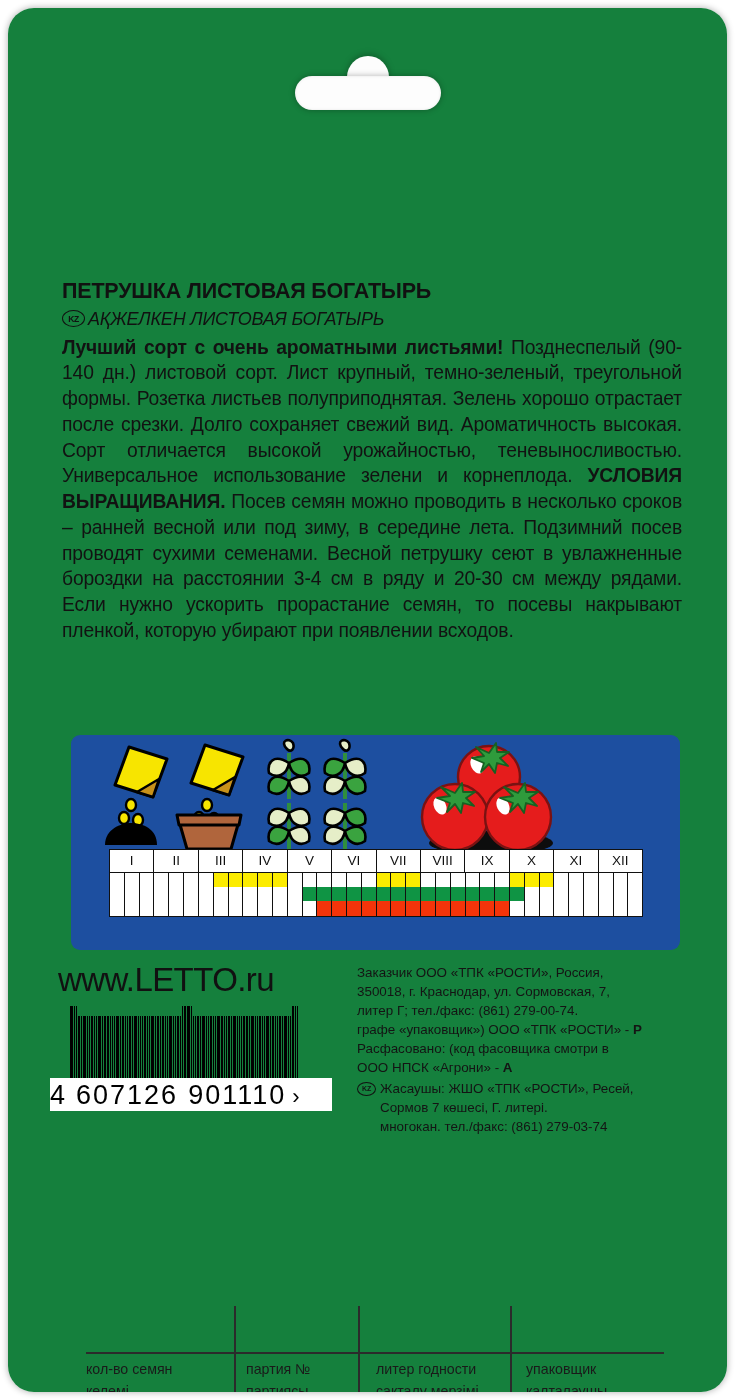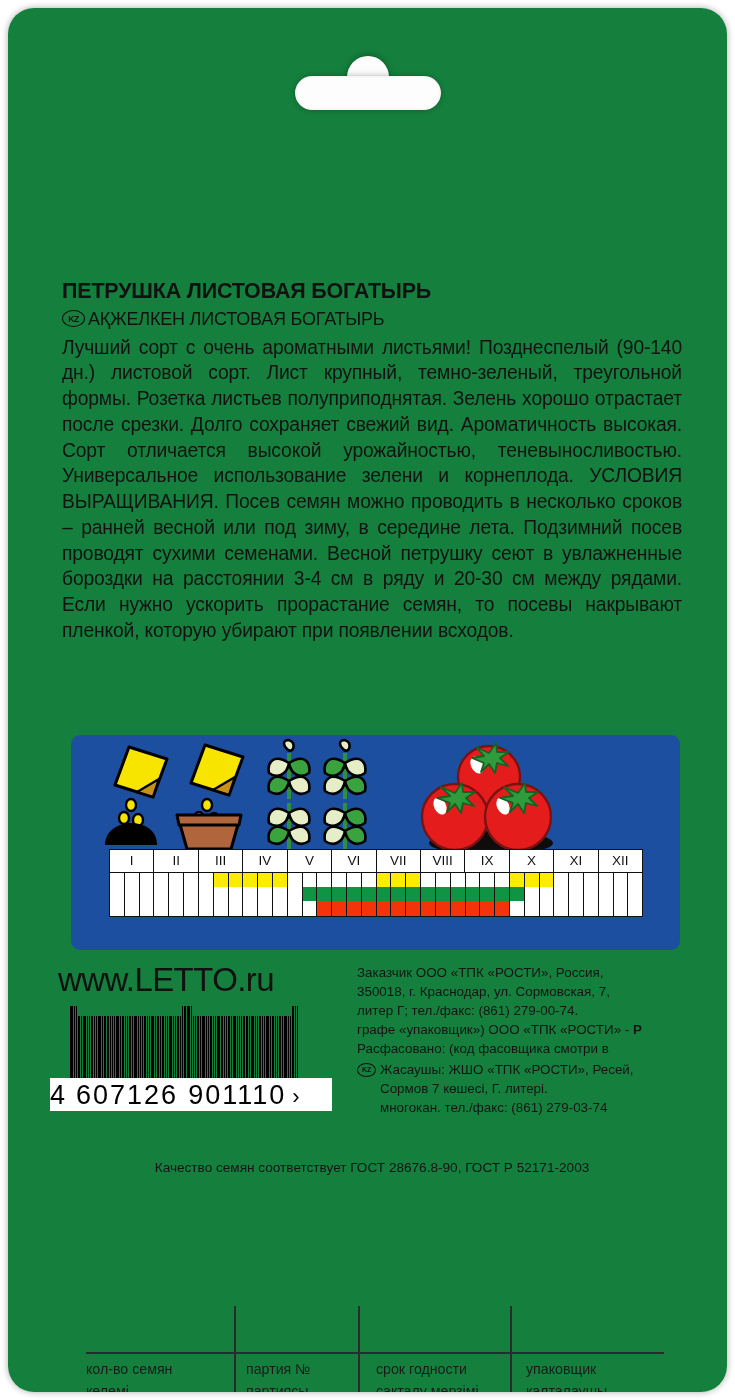--- a/index.html
+++ b/index.html
@@ -89,32 +89,33 @@
     font-weight: bold;
     color: #111;
     flex: none;
     letter-spacing: -0.3px;
   }
   .title-kz {
     font-size: 18px;
     color: #111;
     letter-spacing: -0.2px;
     line-height: 1;
+    font-style: italic;
   }
 
   
   #description {
     font-size: 19.3px;
     line-height: 1.335;
     color: #121212;
     text-align: justify;
     letter-spacing: -0.15px;
     margin-top: 2px;
   }
-  #description b { font-weight: normal; }
+  #description b { font-weight: bold; }
 
   
   #blue-panel {
     position: absolute;
     left: 63px; top: 727px;
     width: 609px; height: 215px;
     background: #1d4fa0;
     border-radius: 9px;
   }
   #illustration {
@@ -688,49 +689,49 @@
           </div>
         </div>
       </div>
 
       <div id="company">
         <p>Заказчик ООО «ТПК «РОСТИ», Россия,</p>
         <p>350018, г. Краснодар,  ул. Сормовская, 7,</p>
         <p>литер Г; тел./факс: (861) 279-00-74.</p>
         <p><span>графе «упаковщик») ООО «ТПК «РОСТИ» - </span><b>Р</b></p>
         <p>Расфасовано: (код фасовщика смотри в</p>
+        <p><span>ООО НПСК «Агрони» - </span><b>А</b></p>
         <div class="kz-row">
           <span class="kz-badge-sm">KZ</span>
           <div>
             <p>Жасаушы: ЖШО «ТПК «РОСТИ», Ресей,</p>
             <p>Сормов 7 көшесі, Г. литері.</p>
             <p>многокан. тел./факс: (861) 279-03-74</p>
           </div>
         </div>
       </div>
     </div>
 
-    <div id="gost">Качество семян соответствует ГОСТ 28676.8-90, ГОСТ Р 52171-2003</div>
 
     <div id="bottom-table">
       <div class="bt-hline"></div>
       <div class="bt-vline" style="left:148px"></div>
       <div class="bt-vline" style="left:272px"></div>
       <div class="bt-vline" style="left:424px"></div>
       <div id="bt-cols">
           <div class="bt-col" style="left: 0px;">
             <div>кол-во семян</div>
             <div class="kz">келемі</div>
           </div>
           <div class="bt-col" style="left: 160px;">
             <div>партия №</div>
             <div class="kz">партиясы</div>
           </div>
           <div class="bt-col" style="left: 290px;">
-            <div>срок годности</div>
+            <div>литер годности</div>
             <div class="kz">сақталу мерзімі</div>
           </div>
           <div class="bt-col" style="left: 440px;">
             <div>упаковщик</div>
             <div class="kz">қалталаушы</div>
           </div>
         </div>
     </div>
 
   </div>

